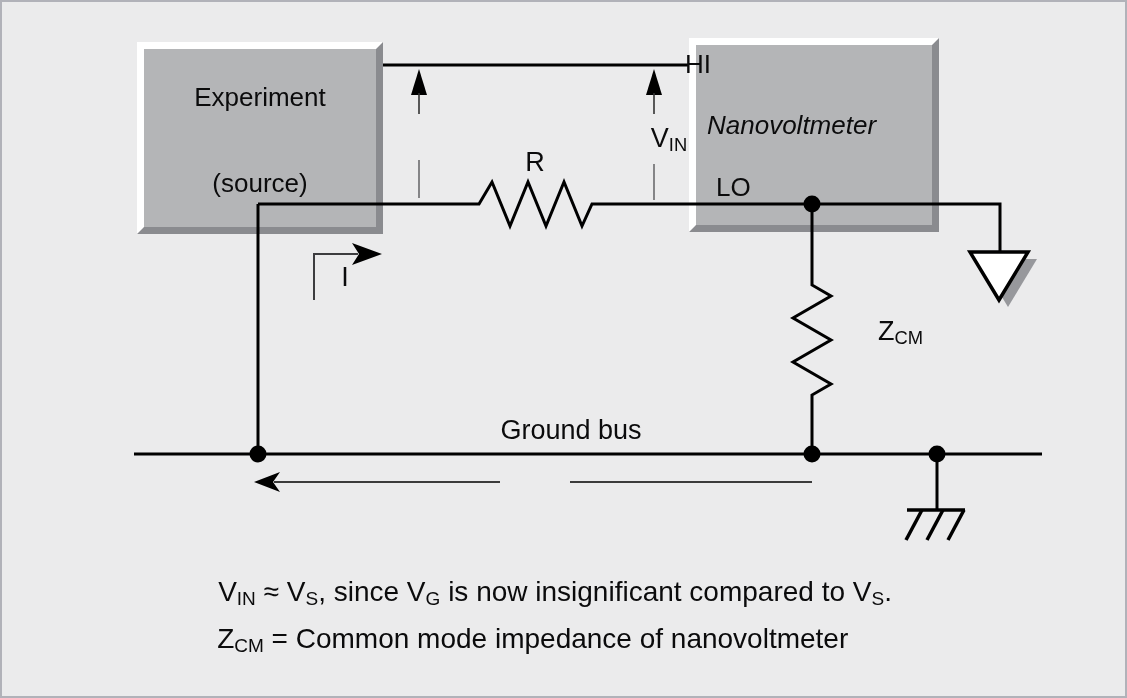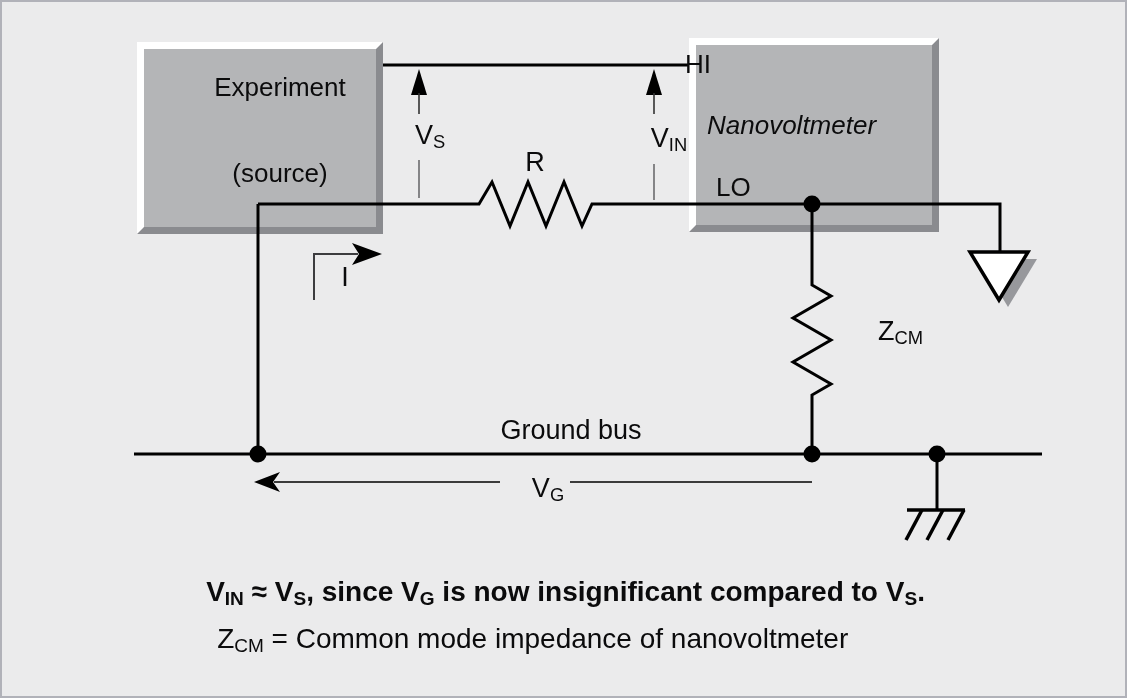--- a/index.html
+++ b/index.html
@@ -91,52 +91,46 @@
 
     <g>
       <line x1="935" y1="452" x2="935" y2="508" stroke="#000" stroke-width="3"></line>
       <line x1="905" y1="508" x2="963" y2="508" stroke="#000" stroke-width="3.5"></line>
       <line x1="920" y1="508" x2="904" y2="538" stroke="#000" stroke-width="3.5"></line>
       <line x1="941" y1="508" x2="925" y2="538" stroke="#000" stroke-width="3.5"></line>
       <line x1="962" y1="508" x2="946" y2="538" stroke="#000" stroke-width="3.5"></line>
     </g>
   </svg>
 
-  <div class="lbl boxlabel center" style="left:258px;top:128px;margin-left:20px;">
+  <div class="lbl boxlabel center" style="left:258px;top:138px;">
     <div>Experiment</div>
     <div>(source)</div>
   </div>
 
   <div class="lbl boxlabel vcenter" style="left:683px;top:62px;">HI</div>
   <div class="lbl boxlabel vcenter" style="left:705px;top:123px;font-style:italic;">Nanovoltmeter</div>
   <div class="lbl boxlabel vcenter" style="left:705px;top:185px;margin-left:9px;">LO</div>
 
-  <div class="lbl center" style="left:413px;top:134px;">
-    <span>V</span><span class="sub">S</span>
-  </div>
 
   <div class="lbl center" style="left:652px;top:137px;">
     <span>V</span><span class="sub">IN</span>
   </div>
 
   <div class="lbl center" style="left:533px;top:161px;">R</div>
 
   <div class="lbl vcenter" style="left:846px;top:330px;">
     <span>Z</span><span class="sub">CM</span>
   </div>
 
   <div class="lbl center" style="left:343px;top:276px;">I</div>
 
   <div class="lbl center" style="left:537px;top:429px;margin-left:32px;">Ground bus</div>
 
-  <div class="lbl center" style="left:531px;top:487px;">
-    <span>V</span><span class="sub">G</span>
-  </div>
 
-  <div class="lbl caption vcenter" style="left:173px;top:590px;font-weight:bold;">
+  <div class="lbl caption vcenter" style="left:185px;top:590px;">
     <span>V</span><span class="sub">IN</span><span> ≈ V</span><span class="sub">S</span><span>, since V</span><span class="sub">G</span><span> is now insignificant compared to V</span><span class="sub">S</span><span>.</span>
   </div>
 
   <div class="lbl caption vcenter" style="left:184px;top:637px;">
     <span>Z</span><span class="sub">CM</span><span> = Common mode impedance of nanovoltmeter</span>
   </div>
 
 </div>
 
 </body></html>

